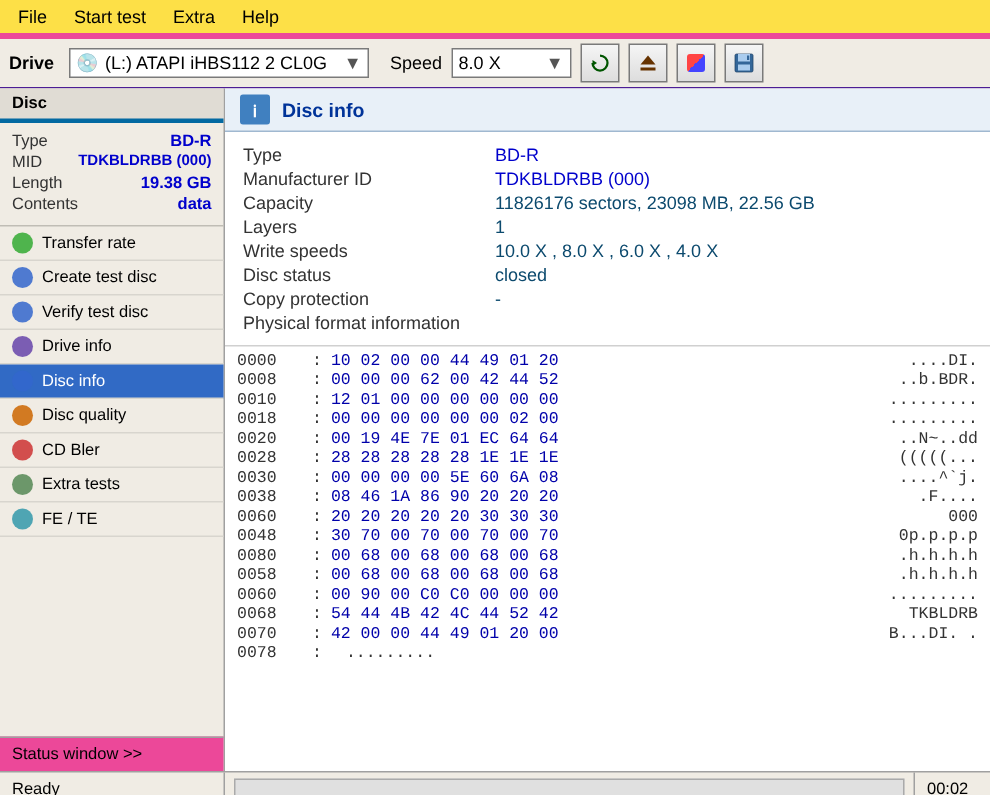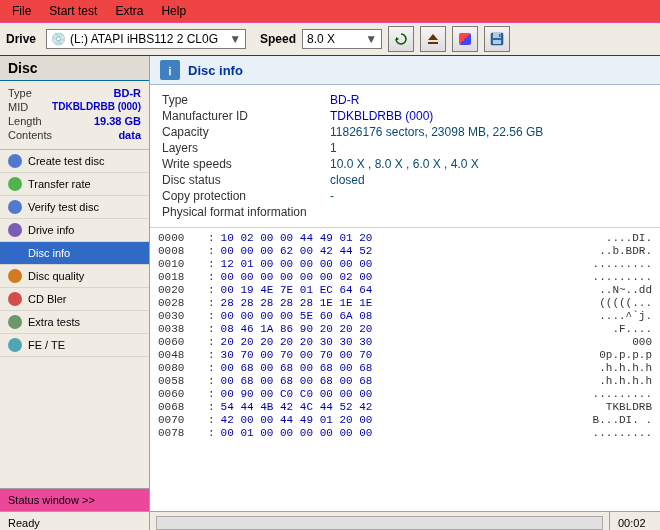--- a/index.html
+++ b/index.html
@@ -7,22 +7,22 @@
       font-family: 'Segoe UI', Tahoma, Arial, sans-serif;
       font-size: 12px;
       background: #d4d0c8;
       width: 660px;
       height: 530px;
       overflow: hidden;
     }
 
     
     .menubar {
-      background: #ef4444;
-      border-bottom: 1px solid #ec4899;
+      background: #fde047;
+      border-bottom: 4px solid #ec4899;
       padding: 2px 4px;
       display: flex;
       gap: 2px;
     }
     .menubar-item {
       padding: 2px 8px;
       cursor: pointer;
       color: #000;
     }
 
@@ -48,21 +48,21 @@
       min-width: 200px;
       gap: 4px;
     }
     .drive-select-arrow {
       margin-left: auto;
       color: #555;
       cursor: pointer;
     }
     .speed-label {
       margin-left: 8px;
-      font-weight: bold;
+      font-weight: normal;
     }
     .toolbar-btn {
       width: 26px;
       height: 26px;
       border: 1px solid #7a7a7a;
       background: linear-gradient(to bottom, #f5f5f5, #ddd);
       cursor: pointer;
       display: flex;
       align-items: center;
       justify-content: center;
@@ -80,22 +80,22 @@
       width: 150px;
       background: #f0ece4;
       border-right: 1px solid #a0a0a0;
       display: flex;
       flex-direction: column;
     }
     .sidebar-disc-header {
       background: #e0dcd4;
       padding: 4px 8px;
       font-weight: bold;
-      border-bottom: 1px solid #0369a1;
-      font-size: 14px;
+      border-bottom: 3px solid #0369a1;
+      font-size: 11px;
     }
     .disc-info-section {
       padding: 6px 8px;
       border-bottom: 1px solid #c0bdb5;
       font-size: 11px;
     }
     .disc-info-row {
       display: flex;
       justify-content: space-between;
       margin-bottom: 2px;
@@ -347,32 +347,32 @@
         <span class="disc-info-label">Contents</span>
         <span class="disc-info-value">data</span>
       </div>
     </div>
 
     <div class="sidebar-nav">
 
     <div class="sidebar-nav-item">
           <span class="nav-icon">
             <svg width="16" height="16" viewBox="0 0 16 16">
+              <circle cx="8" cy="8" r="7" fill="#33aa33" opacity="0.85"></circle>
+            </svg>
+          </span>
+          <span>Transfer rate</span>
+        </div>
+        <div class="sidebar-nav-item">
+          <span class="nav-icon">
+            <svg width="16" height="16" viewBox="0 0 16 16">
               <circle cx="8" cy="8" r="7" fill="#3366cc" opacity="0.85"></circle>
             </svg>
           </span>
           <span>Create test disc</span>
-        </div>
-        <div class="sidebar-nav-item">
-          <span class="nav-icon">
-            <svg width="16" height="16" viewBox="0 0 16 16">
-              <circle cx="8" cy="8" r="7" fill="#33aa33" opacity="0.85"></circle>
-            </svg>
-          </span>
-          <span>Transfer rate</span>
         </div>
         <div class="sidebar-nav-item">
           <span class="nav-icon">
             <svg width="16" height="16" viewBox="0 0 16 16">
               <circle cx="8" cy="8" r="7" fill="#3366cc" opacity="0.85"></circle>
             </svg>
           </span>
           <span>Verify test disc</span>
         </div>
         <div class="sidebar-nav-item">
@@ -546,21 +546,20 @@
         </div>
         <div class="hex-row">
           <span class="hex-addr">0070</span>
           <span class="hex-colon"> :  </span>
           <span class="hex-bytes">42 00 00 44  49 01 20 00</span>
           <span class="hex-ascii">B...DI. .</span>
         </div>
         <div class="hex-row">
           <span class="hex-addr">0078</span>
           <span class="hex-colon"> :  </span>
-          <span class="hex-bytes">00 01 00 00  00 00 00 00</span>
           <span class="hex-ascii">.........</span>
         </div>
       </div>
   </div>
 </div>
 
 <div class="statusbar">
   <div class="status-text">Ready</div>
   <div class="progress-bar-container">
     <div class="progress-bar">

